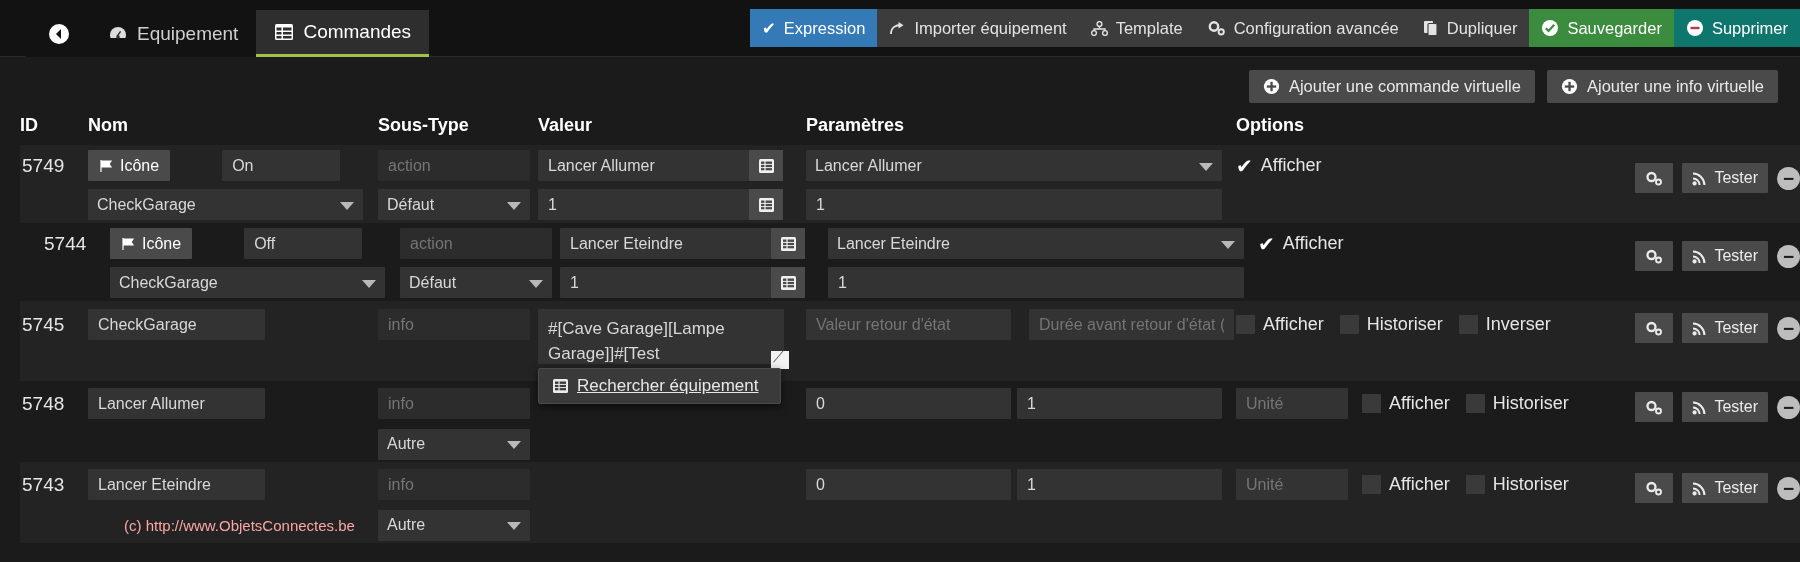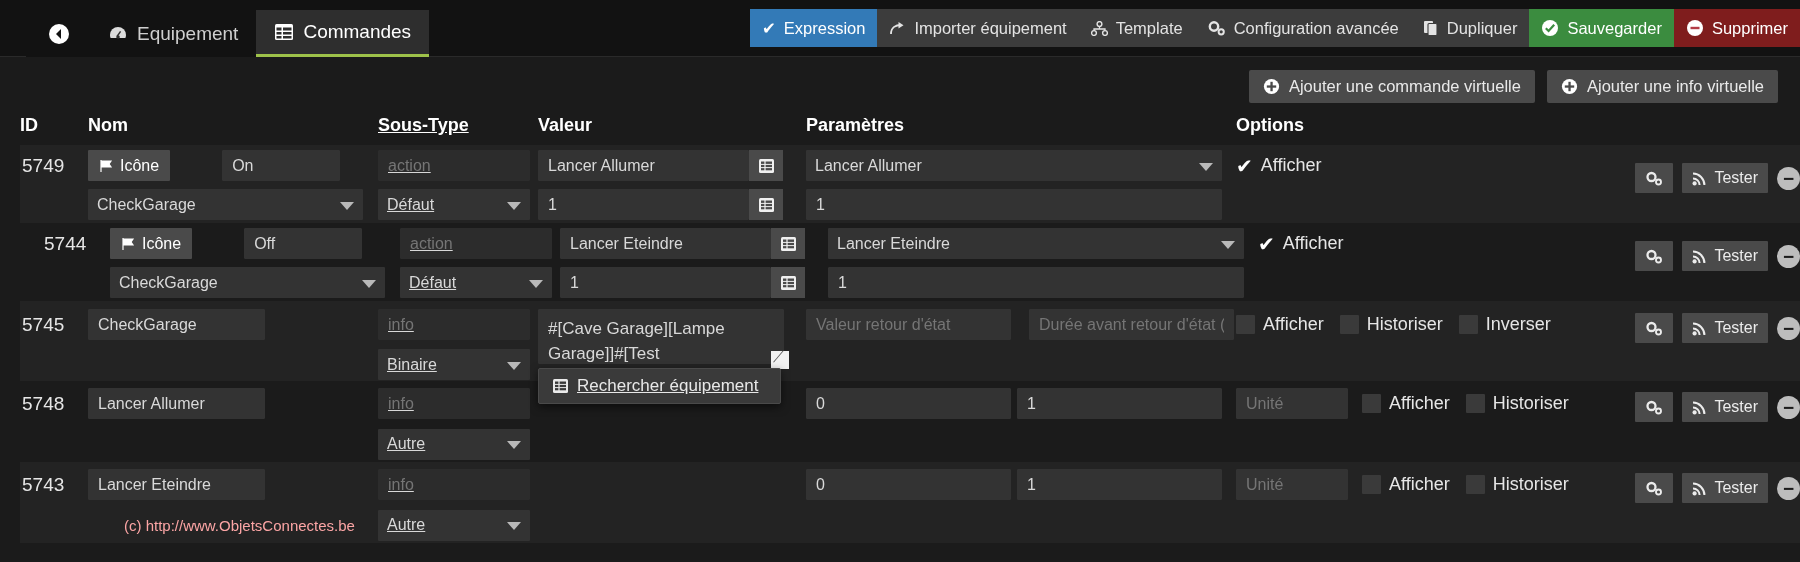--- a/index.html
+++ b/index.html
@@ -30,38 +30,38 @@
   .tab.active { background: #2e2e2e; border-bottom: 3px solid #9ec24a; color: #ffffff; }
 
   .topactions { position: absolute; right: 0; top: 9px; display: flex; height: 38px; }
   .tbtn {
     display: flex; align-items: center; gap: 8px;
     padding: 0 12px; height: 38px; font-size: 16.5px;
     background: #3c3c3c; color: #e3e3e3; border: none; cursor: pointer; white-space: nowrap;
   }
   .tbtn.sel { background: #337ab7; color: #ffffff; }
   .tbtn.green { background: #3b8c3f; color: #ffffff; }
-  .tbtn.red { background: #7f1d1d; color: #ffffff; }
+  .tbtn.red { background: #0f766e; color: #ffffff; }
 
   
   .addrow { position: absolute; right: 22px; top: 70px; display: flex; gap: 12px; }
   .addbtn {
     display: flex; align-items: center; gap: 9px;
     height: 33px; padding: 0 14px;
     background: #4a4a4a; color: #e9e9e9; font-size: 16.5px;
     border: none; border-radius: 2px; cursor: pointer; white-space: nowrap;
   }
 
   
   .sheet { position: absolute; left: 20px; top: 115px; width: 1780px; }
   .hdr { display: flex; height: 30px; align-items: flex-start; color: #ffffff; font-size: 18px; font-weight: bold; }
   .hdr > div { flex: none; }
   .c-id   { width: 68px; }
   .c-nom  { width: 290px; }
-  .c-sub  { width: 160px; text-decoration: underline; }
+  .c-sub  { width: 160px; }
   .c-val  { width: 268px; }
   .c-par  { width: 430px; }
   .c-opt  { width: 520px; }
 
   .row { position: relative; display: flex; }
   .row.alt { background: #232323; }
   .row.plain { background: #1b1b1b; }
   .cell { flex: none; position: relative; }
   .line { display: flex; align-items: center; height: 41px; }
 
@@ -531,25 +531,20 @@
       <div class="cell c-nom">
         <div class="line" style="height:47px;">
           <input class="inp" style="width: 177px;" value="CheckGarage">
         </div>
       </div>
 
       <div class="cell c-sub">
         <div class="line" style="height:47px;">
           <input class="inp ph dark" style="width: 152px;" readonly="" placeholder="info">
         </div>
-        <div class="line" style="height:33px;">
-          <div class="sel2" style="width:152px;">
-            <span>Binaire</span>
-          </div>
-        </div>
       </div>
 
       <div class="cell c-val">
         <div style="position:relative;padding-top:8px;">
           <textarea class="ta" style="width: 246px; height: 55px;">#[Cave Garage][Lampe Garage]]#[Test</textarea>
           <span class="tagrip" style="right:17px;bottom:-1px;"></span>
         </div>
         <div class="sugg" style="left:0px;top:67px;width:243px;text-decoration:underline;">
           <div class="item">
             <span>

